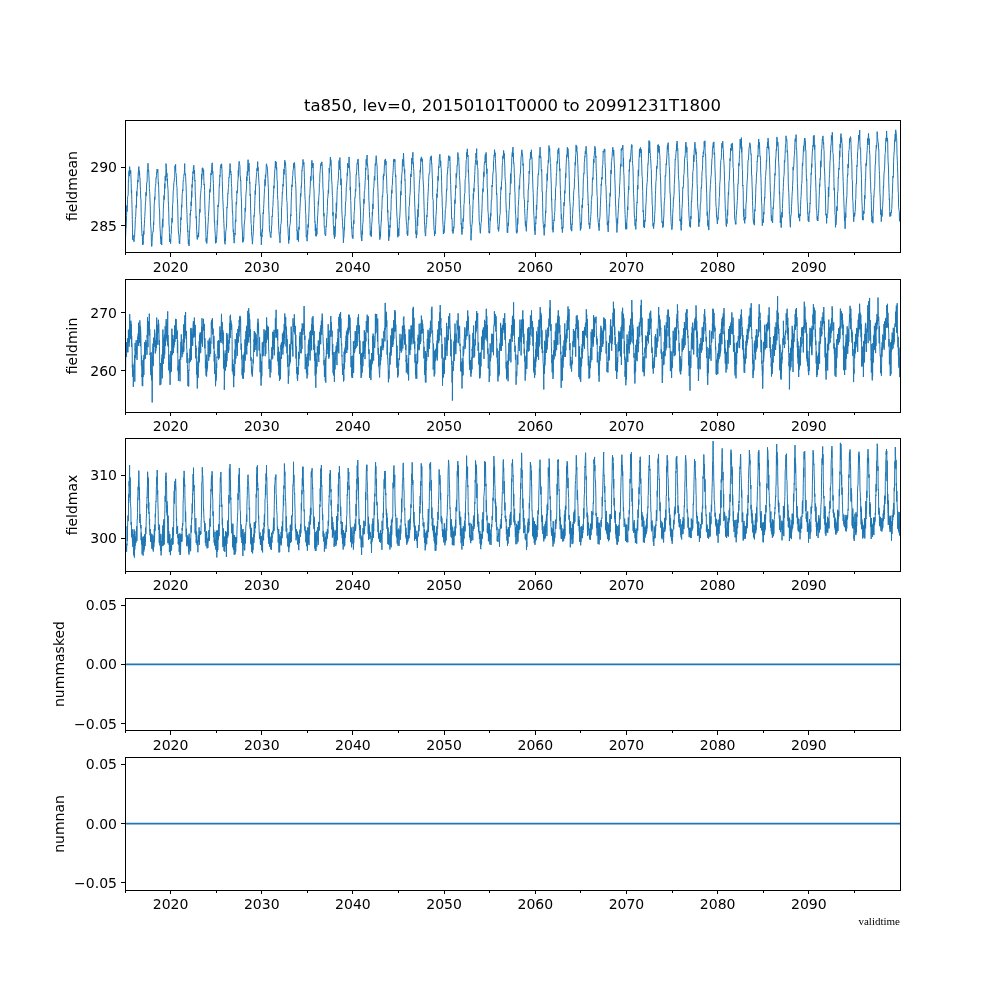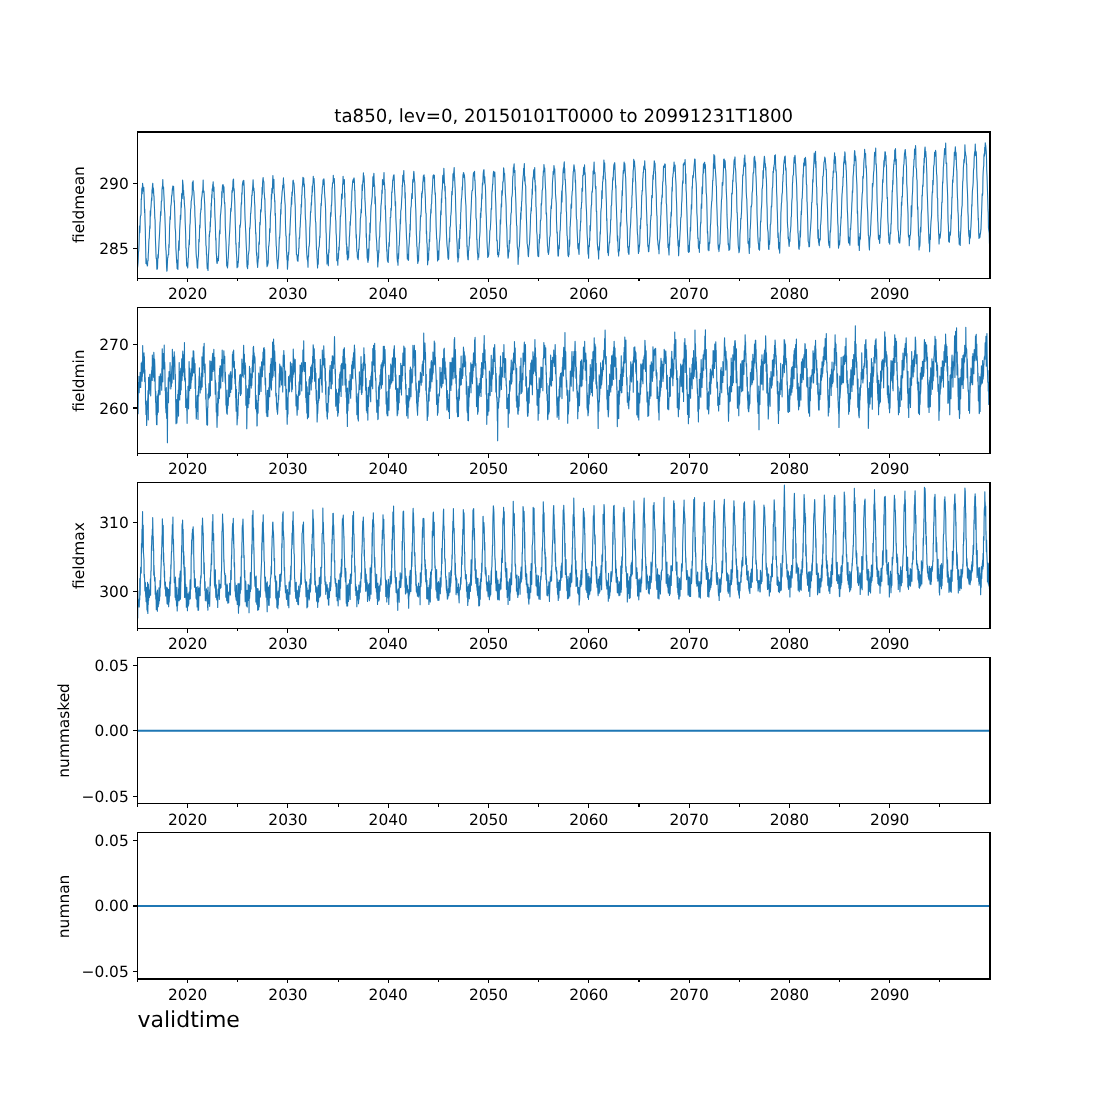--- a/index.html
+++ b/index.html
@@ -9,22 +9,23 @@
   }
   .chart-title{
     position:absolute;left:125px;width:775px;top:97px;text-align:center;
     font-size:16.5px;line-height:1.1;white-space:nowrap;
   }
   .ylabel{
     position:absolute;font-size:14px;white-space:nowrap;
     transform:translate(-50%,-50%) rotate(-90deg);
   }
   .xlabel{
-    position:absolute;left:125px;width:775px;top:915px;text-align:left;
-    font-size:20px;
+    position:absolute;left:125px;width:775px;top:915px;text-align:right;
+    font-size:11px;
+    font-family:Liberation Serif, serif;
   }
   svg.canvas{position:absolute;left:0;top:0;}
 </style>
 </head>
 <body>
 
 <div class="figure">
   <div class="chart-title">ta850, lev=0, 20150101T0000 to 20991231T1800</div>
 
   <div class="ylabel" style="left:72px;top:186.4px">fieldmean</div>

